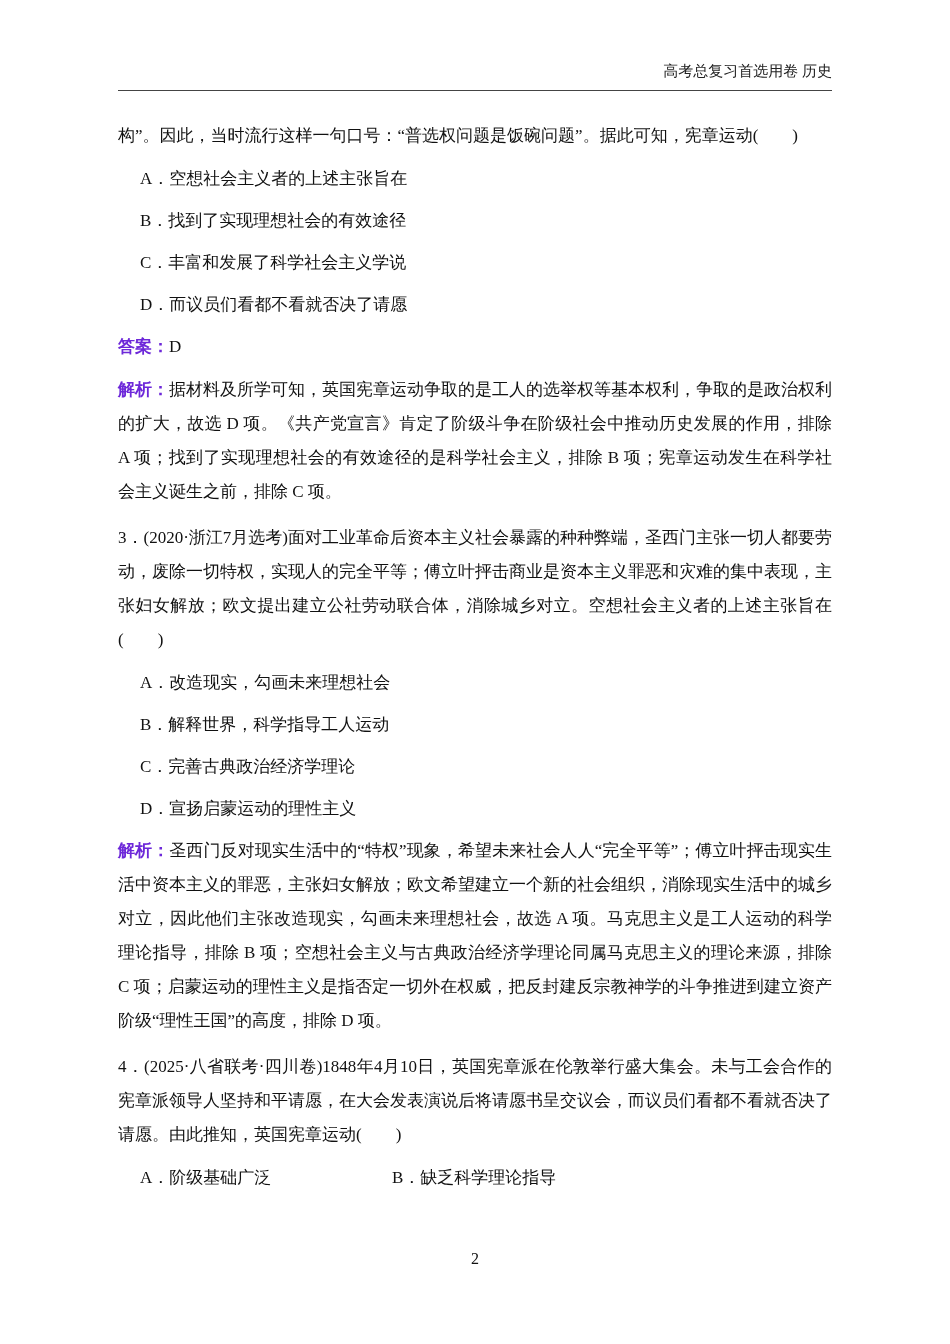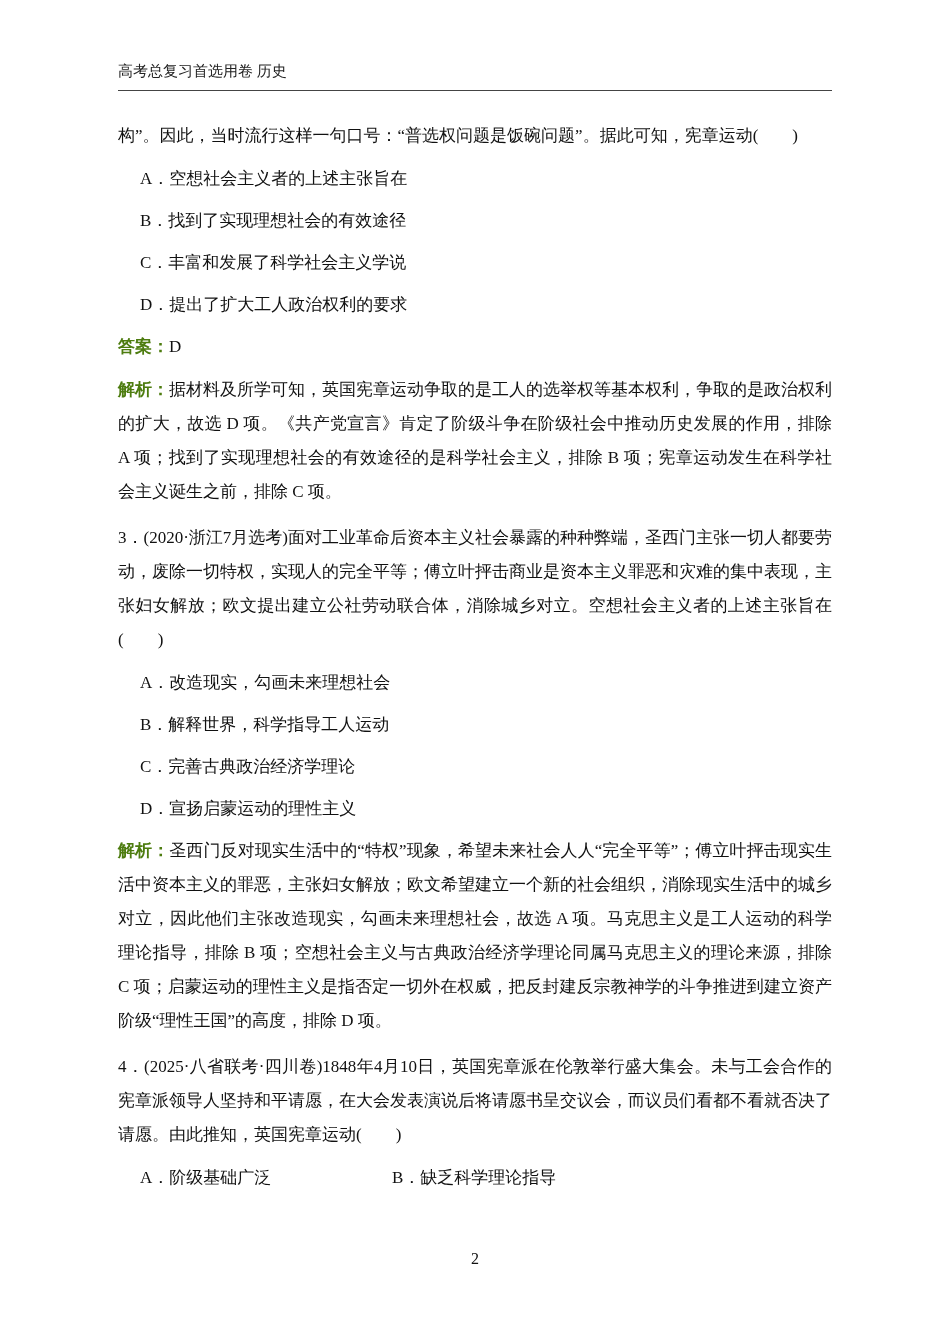--- a/index.html
+++ b/index.html
@@ -13,21 +13,21 @@
     margin: 0 auto;
     background: #ffffff;
     position: relative;
     padding: 62px 118px 0 118px;
     font-family: "Liberation Serif", "DejaVu Serif", serif;
     font-size: 17px;
     color: #111111;
     overflow: hidden;
   }
   .page-header {
-    text-align: left;
+    text-align: right;
     font-size: 15px;
     color: #222222;
     padding-bottom: 9px;
     border-bottom: 1.5px solid #444444;
   }
   .content { padding-top: 28px; }
   .para {
     margin: 0 0 9px 0;
     line-height: 34px;
     text-align: justify;
@@ -35,21 +35,21 @@
   .options { margin: 2px 0 6px 0; padding-left: 22px; }
   .option {
     margin: 0 0 8px 0;
     line-height: 34px;
   }
   .answer-line {
     margin: 2px 0 9px 0;
     line-height: 34px;
   }
   .red-label {
-    color: #4d7c0f;
+    color: #6d28d9;
     font-weight: bold;
   }
   .analysis { margin-bottom: 12px; }
   .option-row {
     display: flex;
     padding-left: 22px;
     line-height: 34px;
     margin: 0 0 16px 0;
   }
   .option-row .opt-left { width: 252px; }
@@ -72,21 +72,21 @@
   </header>
 
   <main class="content">
 
     <p class="para">构”。因此，当时流行这样一句口号：“普选权问题是饭碗问题”。据此可知，宪章运动(　　)</p>
 
     <div class="options">
       <p class="option">A．空想社会主义者的上述主张旨在</p>
       <p class="option">B．找到了实现理想社会的有效途径</p>
       <p class="option">C．丰富和发展了科学社会主义学说</p>
-      <p class="option">D．提出了扩大工人政治权利的要求</p>
+      <p class="option">D．而议员们看都不看就否决了请愿</p>
     </div>
 
     <p class="answer-line"><span class="red-label">答案：</span><span>D</span></p>
 
     <p class="para analysis"><span class="red-label">解析：</span><span>据材料及所学可知，英国宪章运动争取的是工人的选举权等基本权利，争取的是政治权利的扩大，故选 D 项。《共产党宣言》肯定了阶级斗争在阶级社会中推动历史发展的作用，排除 A 项；找到了实现理想社会的有效途径的是科学社会主义，排除 B 项；宪章运动发生在科学社会主义诞生之前，排除 C 项。</span></p>
 
     <p class="para">3．(2020·浙江7月选考)面对工业革命后资本主义社会暴露的种种弊端，圣西门主张一切人都要劳动，废除一切特权，实现人的完全平等；傅立叶抨击商业是资本主义罪恶和灾难的集中表现，主张妇女解放；欧文提出建立公社劳动联合体，消除城乡对立。空想社会主义者的上述主张旨在(　　)</p>
 
     <div class="options">
       <p class="option">A．改造现实，勾画未来理想社会</p>

